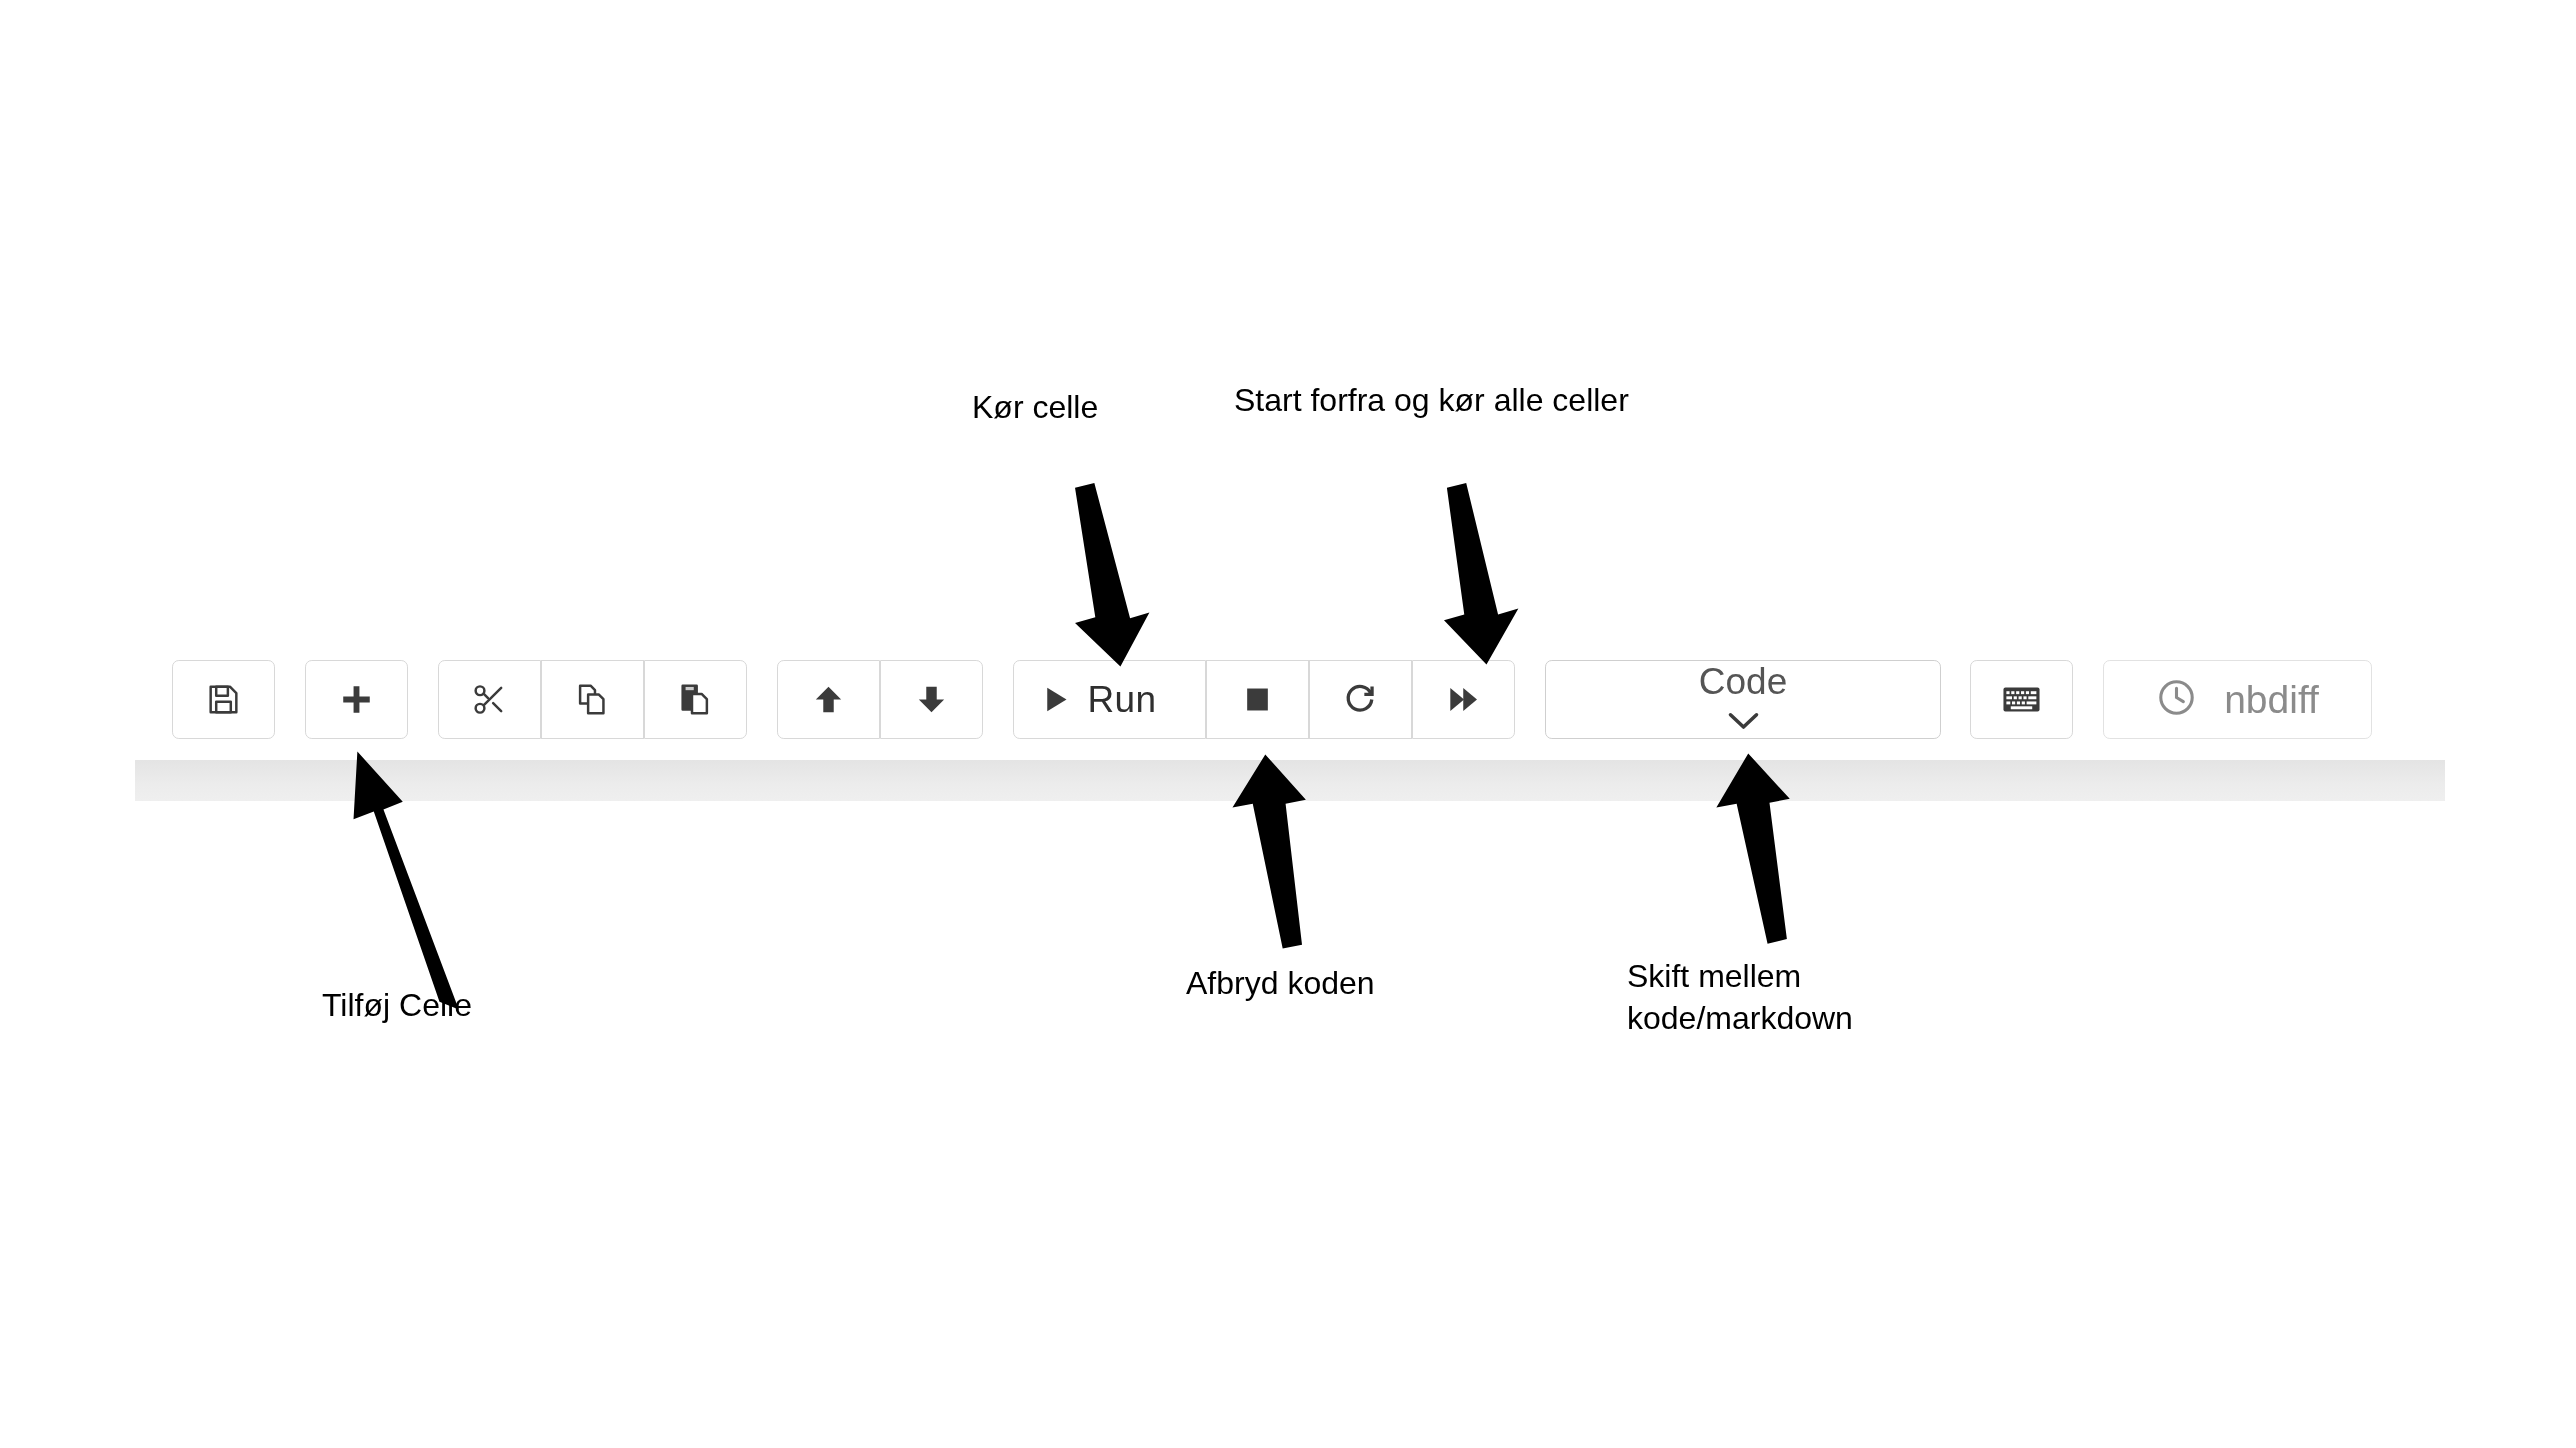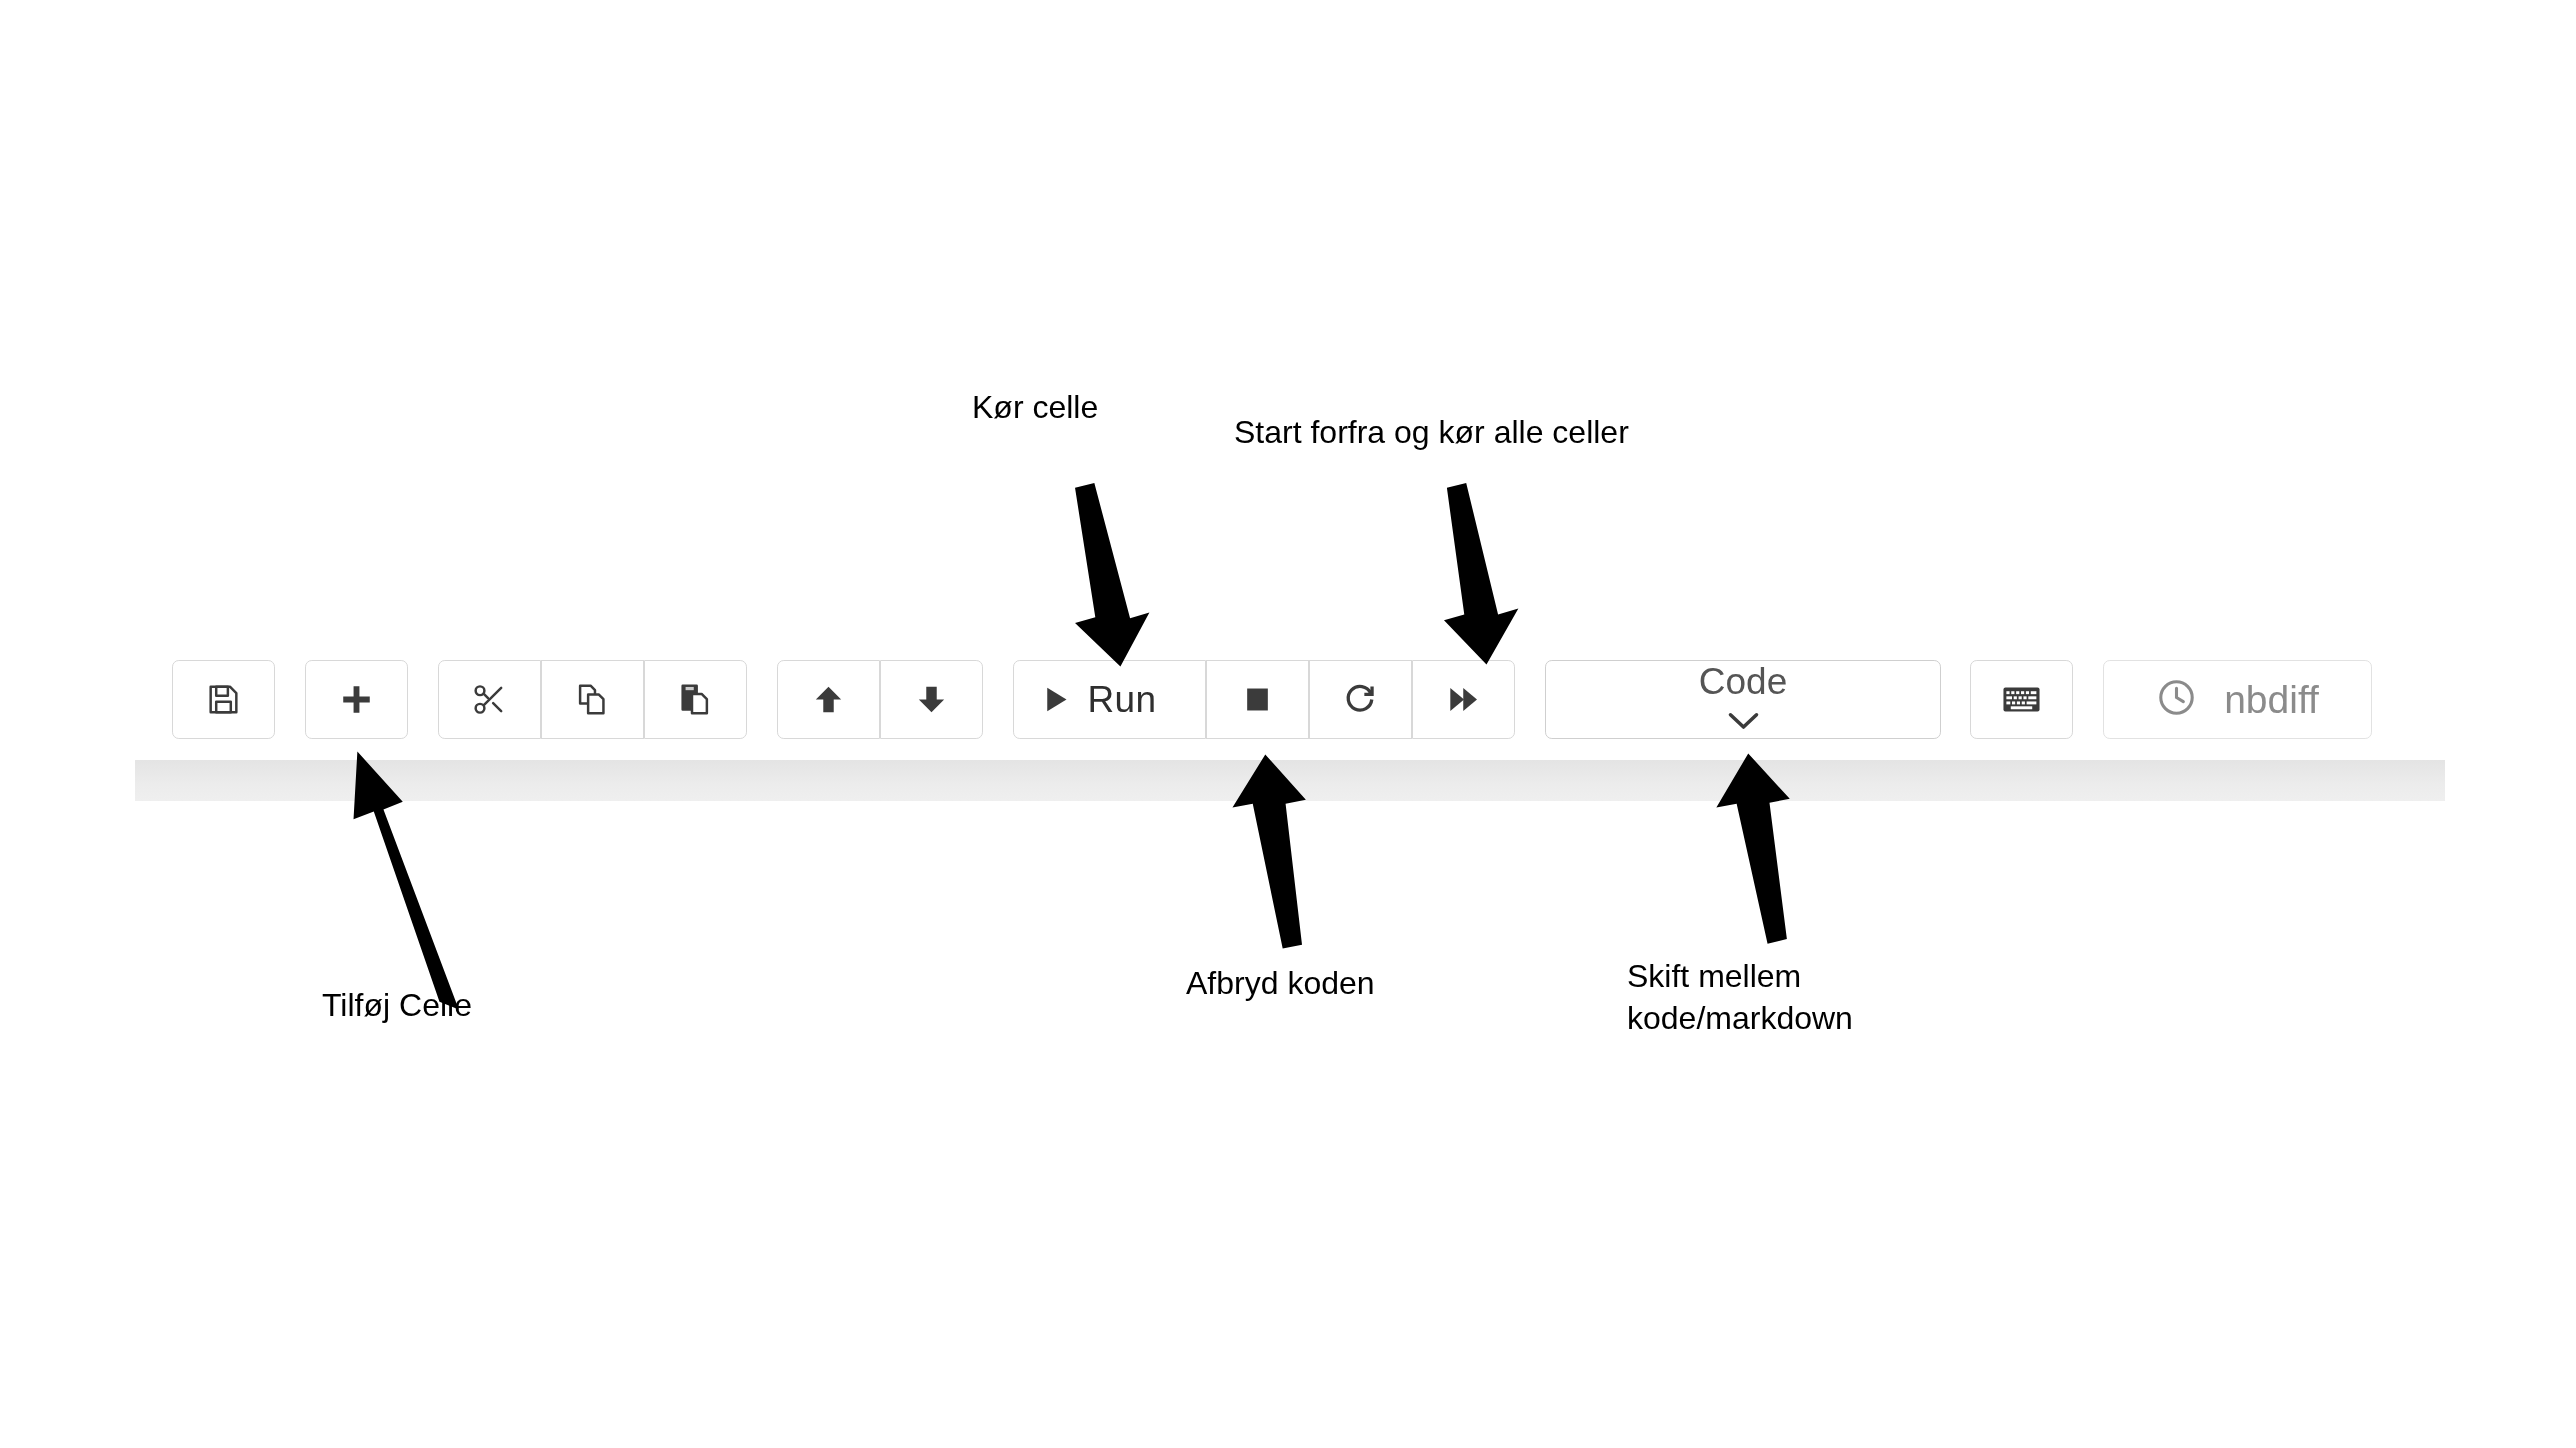--- a/index.html
+++ b/index.html
@@ -321,21 +321,21 @@
     <path d="M1348 978 L1328 982 L1297 832 L1276 836 L1310 781 L1352 828 L1331 832 Z" fill="#000000"></path>
   </g>
 
   <g>
     <path d="M1850 972 L1830 977 L1798 832 L1777 836 L1810 780 L1853 827 L1832 831 Z" fill="#000000"></path>
   </g>
 </svg>
 
 <div class="annotation-label" style="left:972px; top:389px;">Kør celle</div>
 
-<div class="annotation-label" style="left:1234px; top:414px;">Start forfra og kør alle celler</div>
+<div class="annotation-label" style="left:1234px; top:382px;">Start forfra og kør alle celler</div>
 
 <div class="annotation-label" style="left:322px; top:987px;">Tilføj Celle</div>
 
 <div class="annotation-label" style="left:1186px; top:965px;">Afbryd koden</div>
 
 <div class="annotation-label" style="left:1627px; top:958px;">Skift mellem</div>
 
 <div class="annotation-label" style="left:1627px; top:1000px;">kode/markdown</div>
 
 

